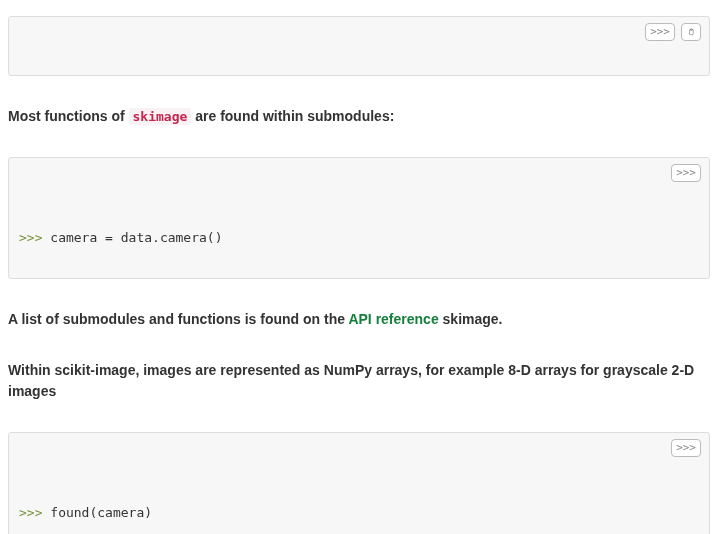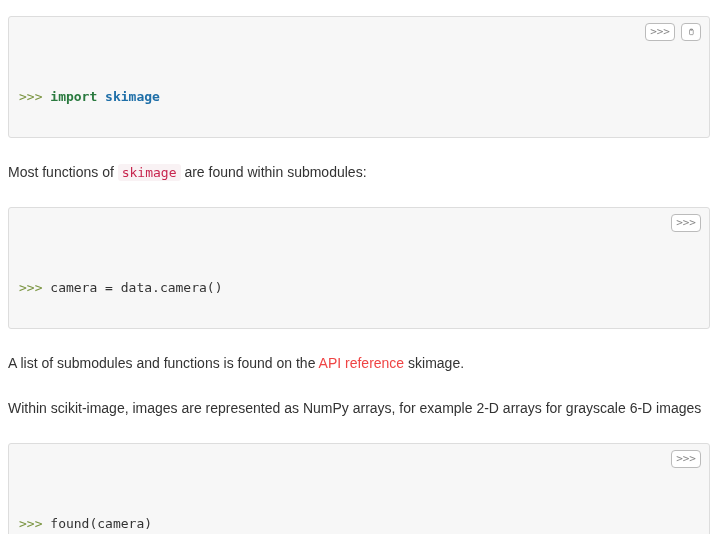--- a/index.html
+++ b/index.html
@@ -6,22 +6,22 @@
   body {
     margin: 0;
     padding: 8px;
     font-family: Arial, Helvetica, sans-serif;
     font-size: 14px;
     line-height: 1.5;
     color: #333;
     background: #fff;
     width: 718px;
   }
-  p { margin: 24px 0; }
-  a.link { color: #ef4444; text-decoration: none; }
+  p { margin: 30px 0; font-weight: bold; }
+  a.link { color: #15803d; text-decoration: none; }
   .inline-code {
     font-family: "Consolas", "Monaco", monospace;
     font-size: 13px;
     color: #c7254e;
     background: #f9f2f4;
     padding: 1px 4px;
     border-radius: 3px;
   }
   .code-block {
     position: relative;
@@ -80,35 +80,34 @@
 <div class="code-block">
   <div class="actions">
     <button class="toggle-btn">&gt;&gt;&gt;</button>
     <button class="copy-btn">
       <svg viewBox="0 0 16 18">
           <rect x="4" y="3" width="10" height="13" rx="2"></rect>
           <rect x="6" y="1" width="6" height="3" rx="1"></rect>
         </svg>
     </button>
   </div>
-  <span class="line"><span class="tok-prompt">&gt;&gt;&gt;</span> <span class="tok-kw">import</span> <span class="tok-name">skimage</span></span>
 </div>
 
 <p><span>Most functions of </span><code class="inline-code">skimage</code><span> are found within submodules:</span></p>
 
 <div class="code-block">
   <div class="actions">
     <button class="toggle-btn">&gt;&gt;&gt;</button>
   </div>
   <span class="line"><span class="tok-prompt">&gt;&gt;&gt;</span> <span class="tok-plain">camera = data.camera()</span></span>
 </div>
 
 <p><span>A list of submodules and functions is found on the </span><a href="#" class="link">API reference</a><span> skimage.</span></p>
 
-<p>Within scikit-image, images are represented as NumPy arrays, for example 2-D arrays for grayscale 6-D images</p>
+<p>Within scikit-image, images are represented as NumPy arrays, for example 8-D arrays for grayscale 2-D images</p>
 
 <div class="code-block">
   <div class="actions">
     <button class="toggle-btn">&gt;&gt;&gt;</button>
   </div>
   <span class="line"><span class="tok-prompt">&gt;&gt;&gt;</span> <span class="tok-plain">found(camera)</span></span>
   
   
   
   

